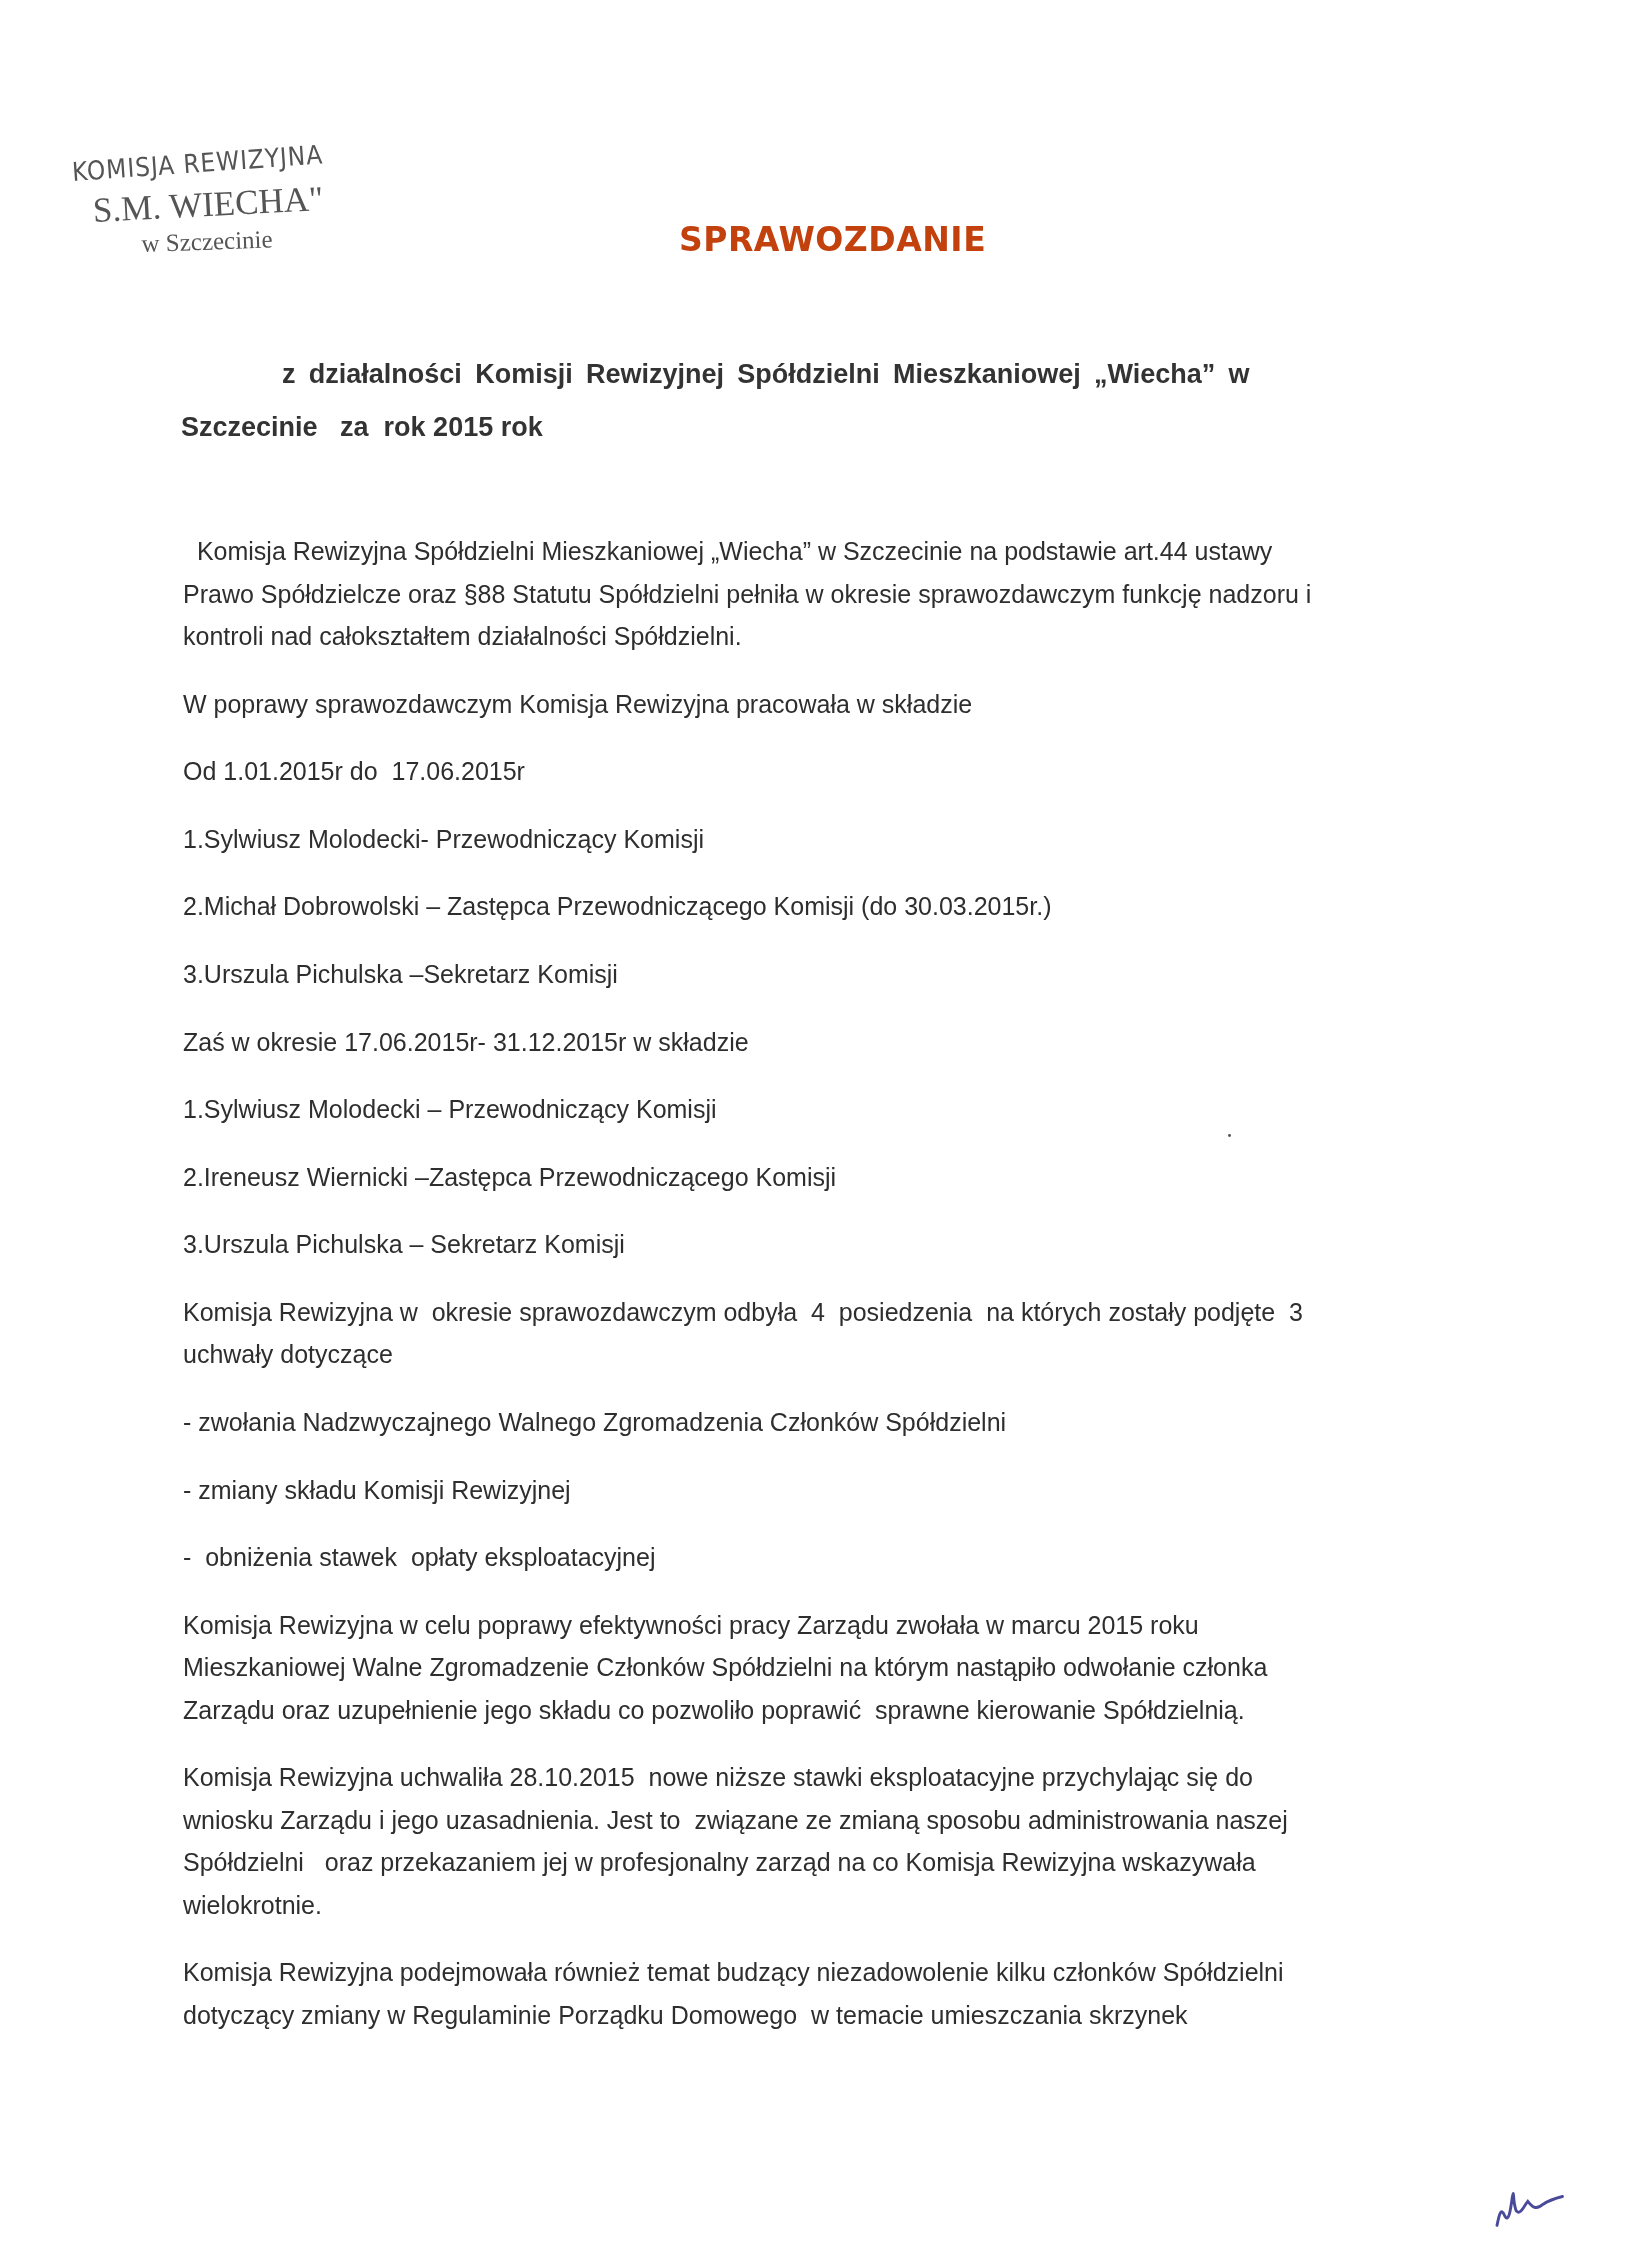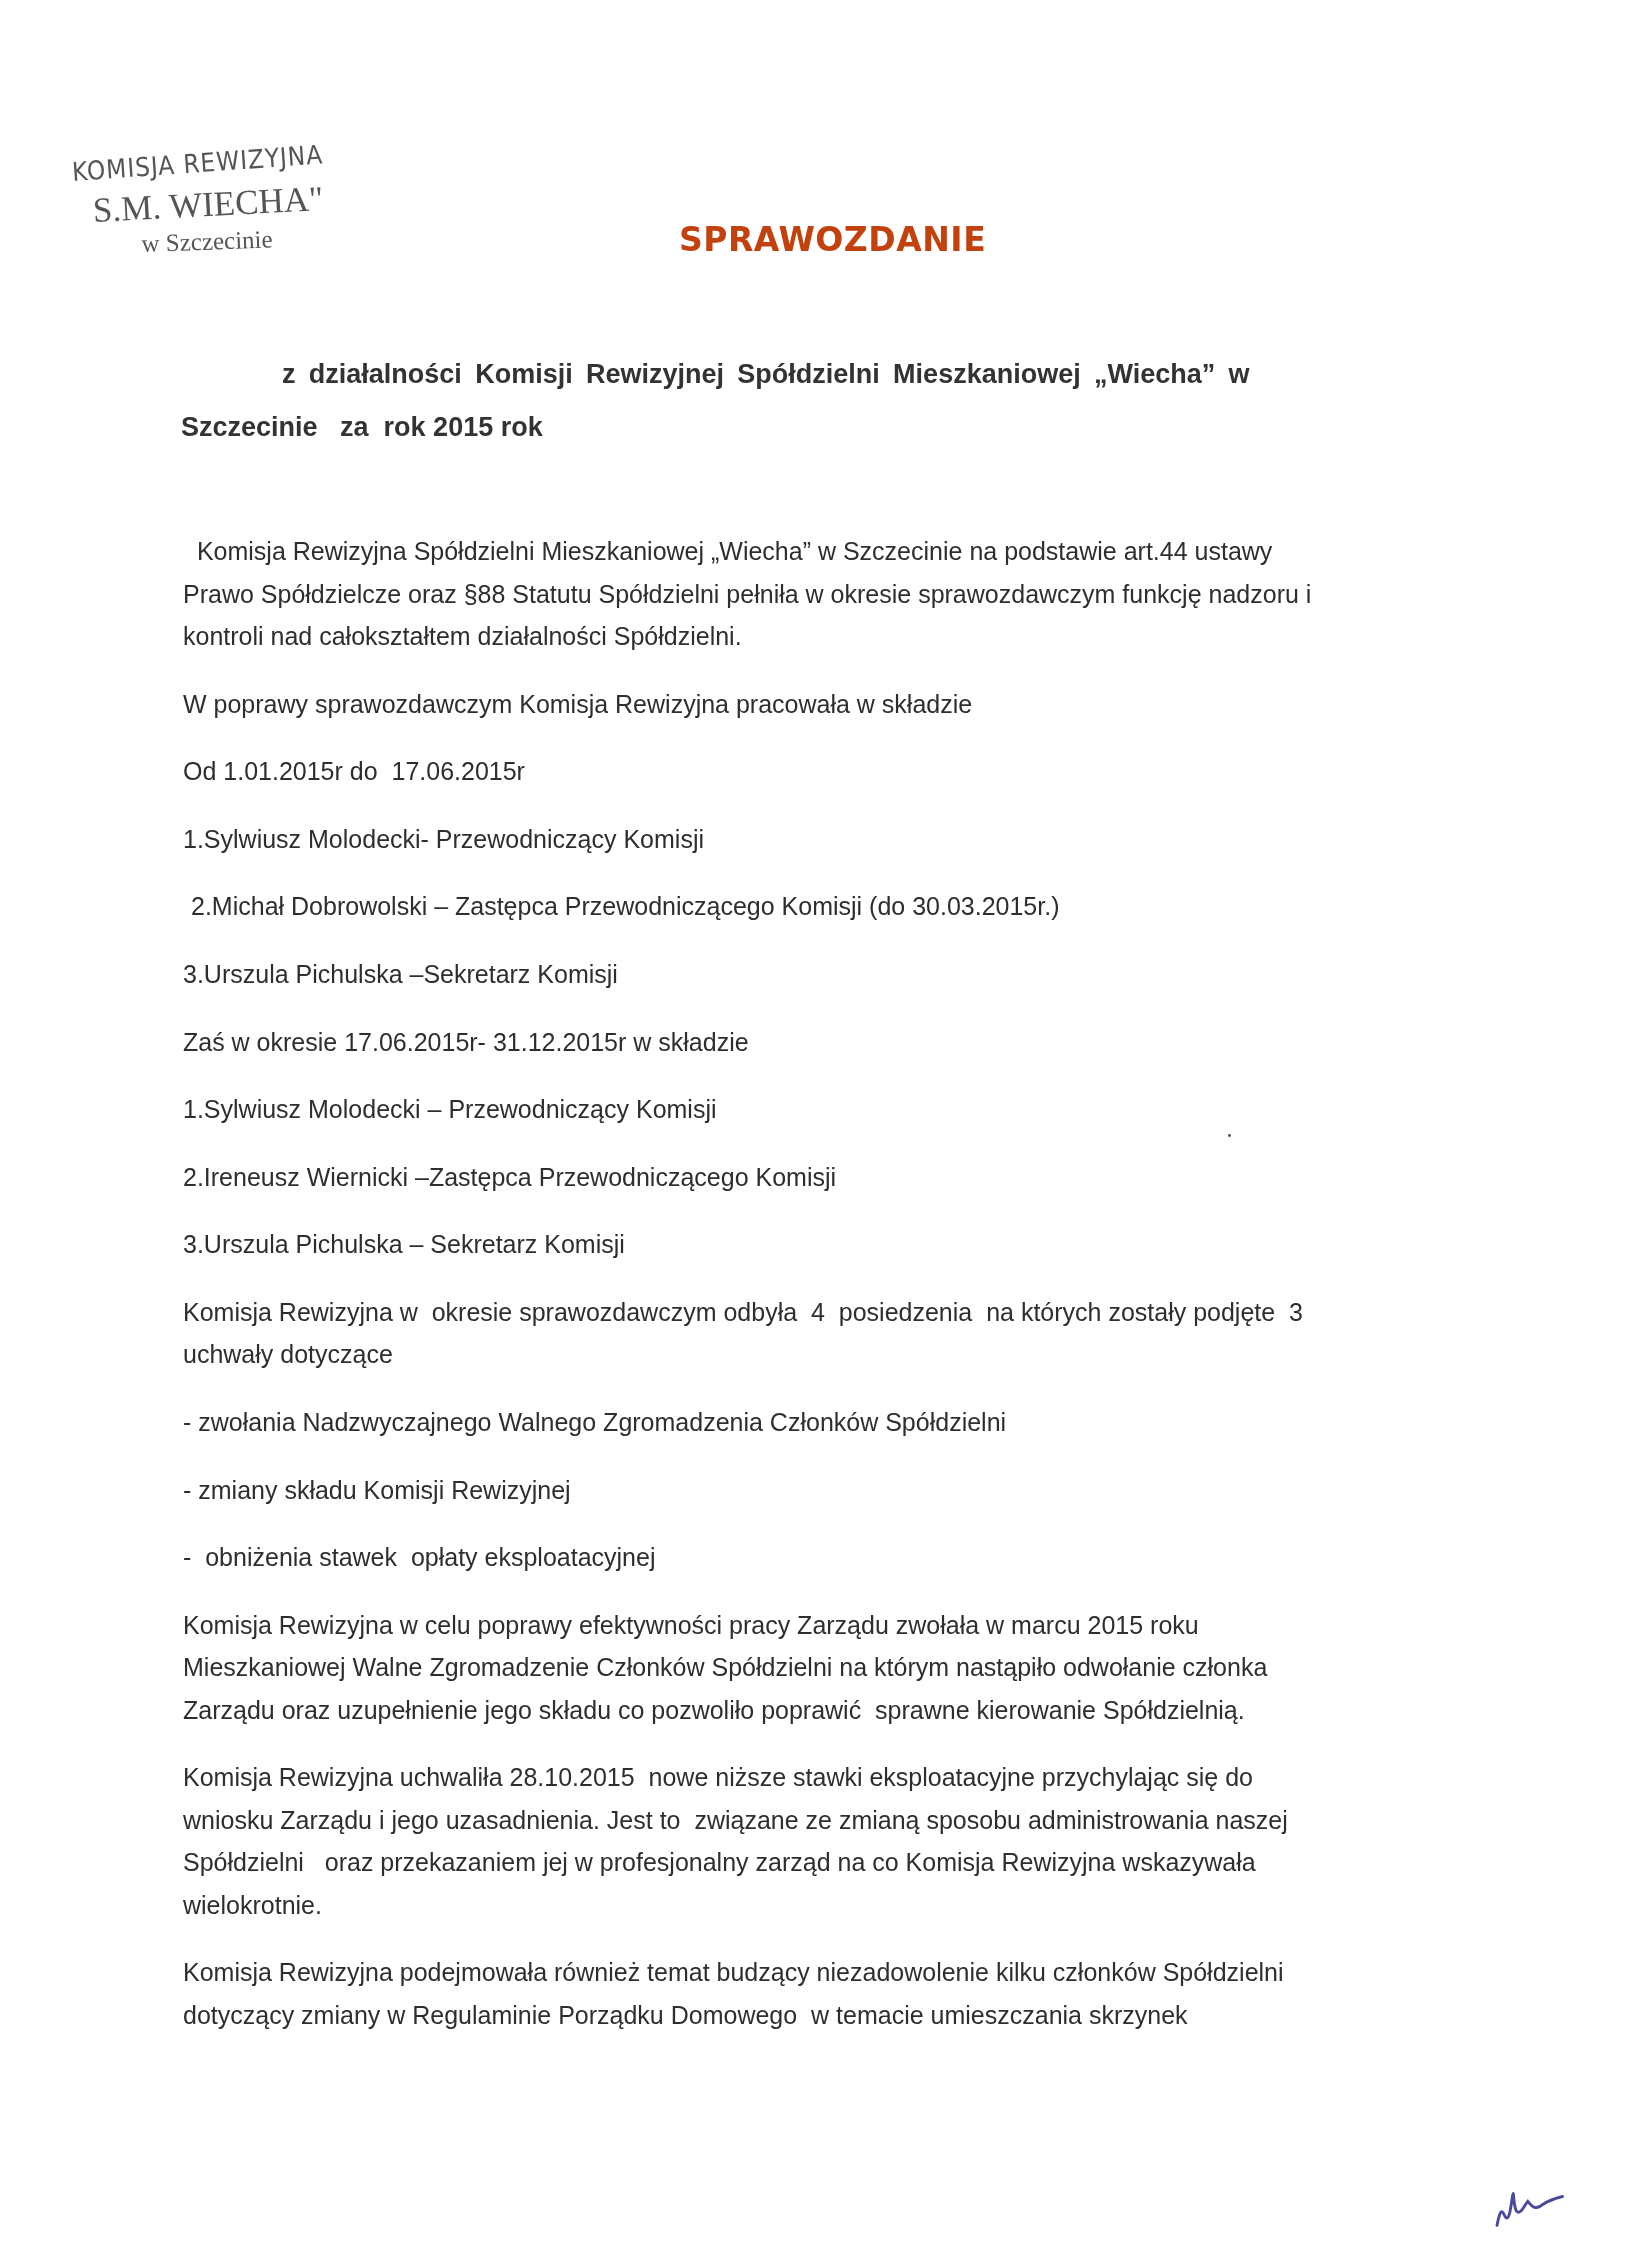--- a/index.html
+++ b/index.html
@@ -32,21 +32,21 @@
 </div>
 
 <div class="p" style="top:530px; white-space:pre;">  Komisja Rewizyjna Spółdzielni Mieszkaniowej „Wiecha” w Szczecinie na podstawie art.44 ustawy</div>
 <div class="p" style="top:573px;">Prawo Spółdzielcze oraz §88 Statutu Spółdzielni pełniła w okresie sprawozdawczym funkcję nadzoru i</div>
 <div class="p" style="top:615px;">kontroli nad całokształtem działalności Spółdzielni.</div>
 
 <div class="p" style="top:683px;">W poprawy sprawozdawczym Komisja Rewizyjna pracowała w składzie</div>
 <div class="p" style="top:750px; white-space:pre;">Od 1.01.2015r do  17.06.2015r</div>
 
 <div class="p" style="top:818px;">1.Sylwiusz Molodecki- Przewodniczący Komisji</div>
-<div class="p" style="top:885px;margin-left:8px;">2.Michał Dobrowolski – Zastępca Przewodniczącego Komisji (do 30.03.2015r.)</div>
+<div class="p" style="top:885px;">2.Michał Dobrowolski – Zastępca Przewodniczącego Komisji (do 30.03.2015r.)</div>
 <div class="p" style="top:953px;">3.Urszula Pichulska –Sekretarz Komisji</div>
 
 <div class="p" style="top:1021px;">Zaś w okresie 17.06.2015r- 31.12.2015r w składzie</div>
 
 <div class="p" style="top:1088px;">1.Sylwiusz Molodecki – Przewodniczący Komisji</div>
 <div class="p" style="top:1156px;">2.Ireneusz Wiernicki –Zastępca Przewodniczącego Komisji</div>
 <div class="p" style="top:1223px;">3.Urszula Pichulska – Sekretarz Komisji</div>
 
 <div class="p" style="top:1291px; white-space:pre;">Komisja Rewizyjna w  okresie sprawozdawczym odbyła  4  posiedzenia  na których zostały podjęte  3</div>
 <div class="p" style="top:1333px;">uchwały dotyczące</div>

